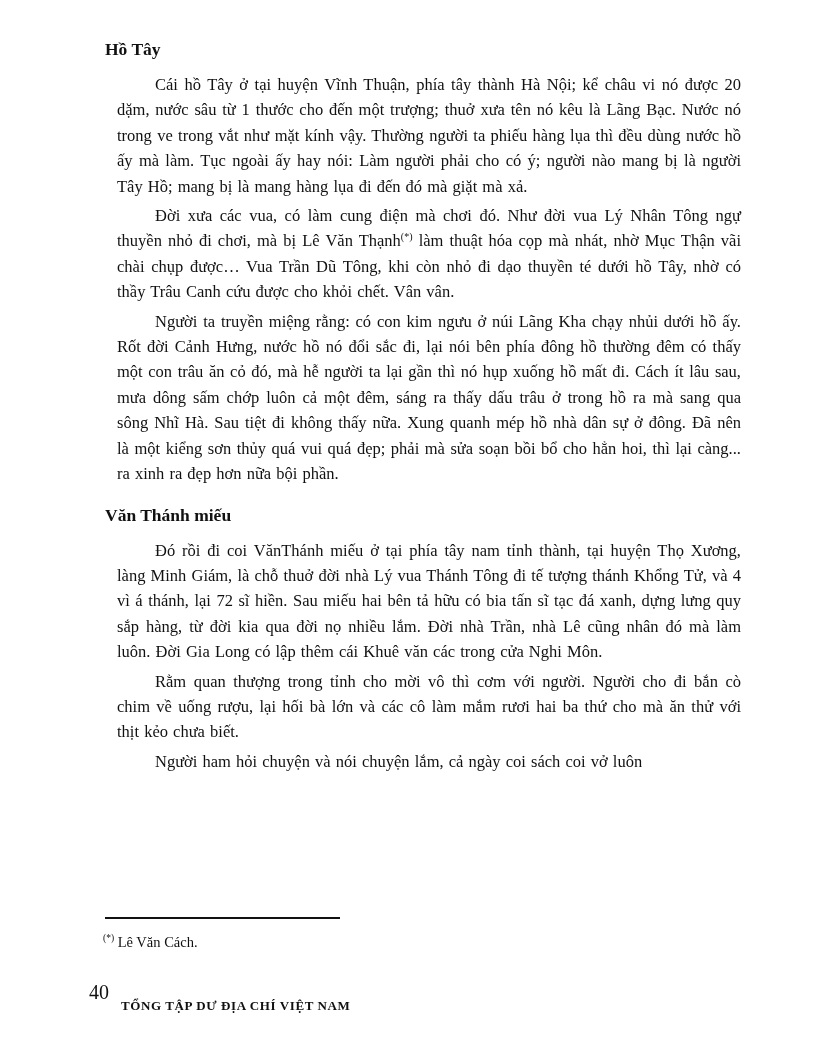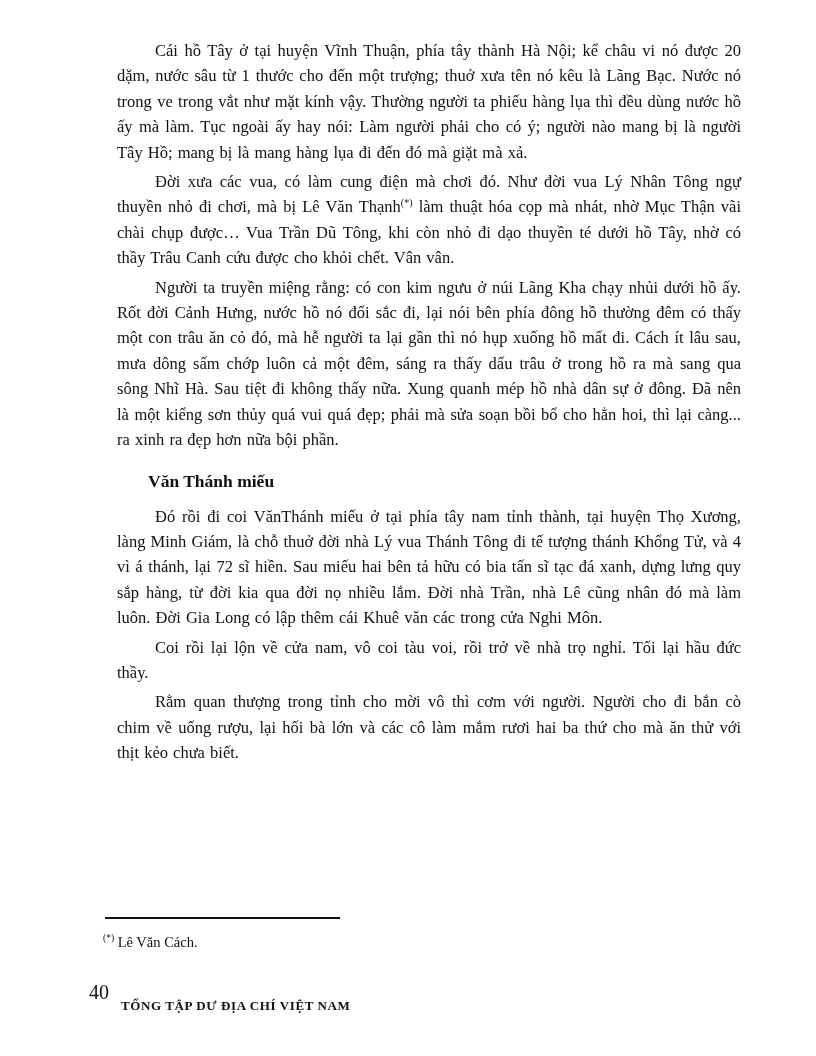--- a/index.html
+++ b/index.html
@@ -24,21 +24,20 @@
     width: 636px;
   }
   .section-heading {
     font-size: 17.5px;
     font-weight: bold;
     margin: 0 0 11px 0;
     line-height: 23px;
   }
   .section-heading.second {
     margin-top: 17px;
-    margin-left: 43px;
   }
   .body-para {
     font-size: 16.5px;
     line-height: 25.4px;
     text-align: justify;
     text-indent: 38px;
     margin: 0 0 4px 12px;
     word-spacing: 1px;
   }
   .body-para sup {
@@ -80,35 +79,36 @@
     line-height: 13px;
   }
 </style>
 </head>
 <body>
 
 <div class="page">
 
   <div class="content">
 
+    <h2 class="section-heading">Hồ Tây</h2>
 
     <p class="body-para">Cái hồ Tây ở tại huyện Vĩnh Thuận, phía tây thành Hà Nội; kể châu vi nó được 20 dặm, nước sâu từ 1 thước cho đến một trượng; thuở xưa tên nó kêu là Lãng Bạc. Nước nó trong ve trong vắt như mặt kính vậy. Thường người ta phiếu hàng lụa thì đều dùng nước hồ ấy mà làm. Tục ngoài ấy hay nói: Làm người phải cho có ý; người nào mang bị là người Tây Hồ; mang bị là mang hàng lụa đi đến đó mà giặt mà xả.</p>
 
     <p class="body-para"><span>Đời xưa các vua, có làm cung điện mà chơi đó. Như đời vua Lý Nhân Tông ngự thuyền nhỏ đi chơi, mà bị Lê Văn Thạnh</span><sup>(*)</sup><span> làm thuật hóa cọp mà nhát, nhờ Mục Thận vãi chài chụp được… Vua Trần Dũ Tông, khi còn nhỏ đi dạo thuyền té dưới hồ Tây, nhờ có thầy Trâu Canh cứu được cho khỏi chết. Vân vân.</span></p>
 
     <p class="body-para">Người ta truyền miệng rằng: có con kim ngưu ở núi Lãng Kha chạy nhủi dưới hồ ấy. Rốt đời Cảnh Hưng, nước hồ nó đổi sắc đi, lại nói bên phía đông hồ thường đêm có thấy một con trâu ăn cỏ đó, mà hễ người ta lại gần thì nó hụp xuống hồ mất đi. Cách ít lâu sau, mưa dông sấm chớp luôn cả một đêm, sáng ra thấy dấu trâu ở trong hồ ra mà sang qua sông Nhĩ Hà. Sau tiệt đi không thấy nữa. Xung quanh mép hồ nhà dân sự ở đông. Đã nên là một kiểng sơn thủy quá vui quá đẹp; phải mà sửa soạn bồi bổ cho hẳn hoi, thì lại càng... ra xinh ra đẹp hơn nữa bội phần.</p>
 
     <h2 class="section-heading second">Văn Thánh miếu</h2>
 
     <p class="body-para">Đó rồi đi coi VănThánh miếu ở tại phía tây nam tỉnh thành, tại huyện Thọ Xương, làng Minh Giám, là chỗ thuở đời nhà Lý vua Thánh Tông đi tế tượng thánh Khổng Tử, và 4 vì á thánh, lại 72 sĩ hiền. Sau miếu hai bên tả hữu có bia tấn sĩ tạc đá xanh, dựng lưng quy sắp hàng, từ đời kia qua đời nọ nhiều lắm. Đời nhà Trần, nhà Lê cũng nhân đó mà làm luôn. Đời Gia Long có lập thêm cái Khuê văn các trong cửa Nghi Môn.</p>
 
-    <p class="body-para">Coi rồi lại lộn về cửa nam, vô coi tàu voi, rồi trở về nhà trọ nghỉ. Tối lại hầu đức thầy.</p>
 
     <p class="body-para">Rằm quan thượng trong tỉnh cho mời vô thì cơm với người. Người cho đi bắn cò chim về uống rượu, lại hối bà lớn và các cô làm mắm rươi hai ba thứ cho mà ăn thử với thịt kẻo chưa biết.</p>
 
+    <p class="body-para">Người ham hỏi chuyện và nói chuyện lắm, cả ngày coi sách coi vở luôn</p>
 
   </div>
 
   <div class="footnote-rule"></div>
   <div class="footnote"><sup>(*)</sup><span> Lê Văn Cách.</span></div>
 
   <div class="page-number">40</div>
   <div class="running-title">TỔNG TẬP DƯ ĐỊA CHÍ VIỆT NAM</div>
 
 </div>

